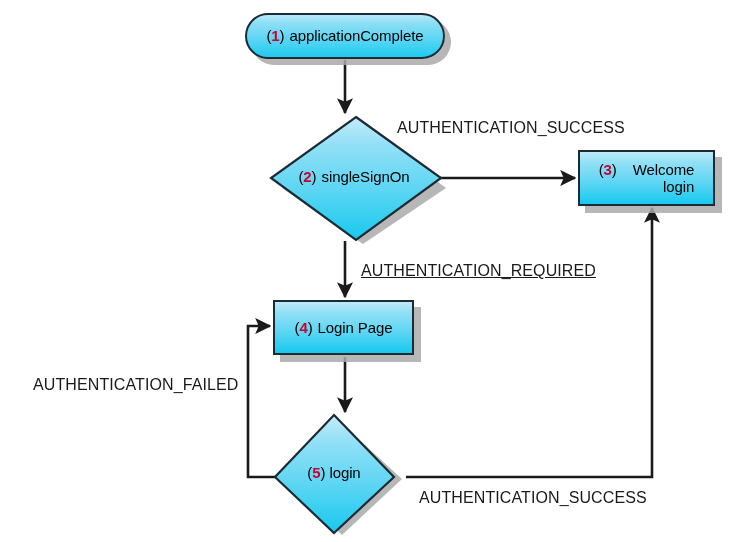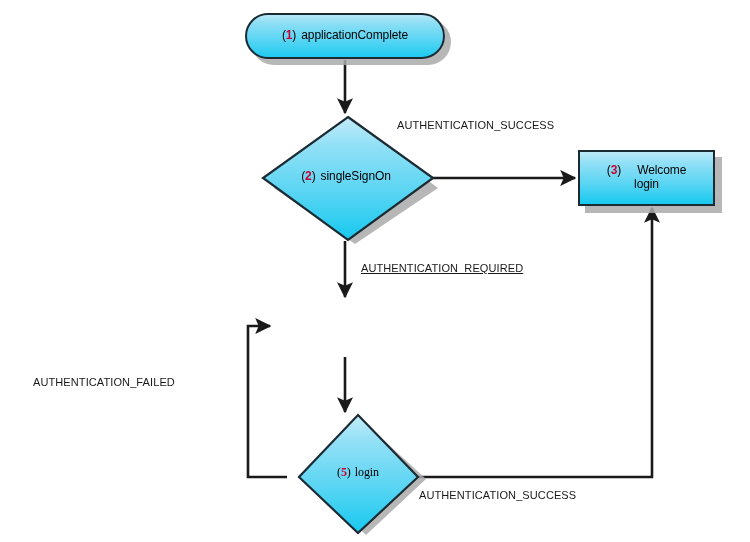--- a/index.html
+++ b/index.html
@@ -30,30 +30,31 @@
     box-shadow:7px 7px 0 0 rgba(170,170,170,0.85);
   }
   
   .diamond{display:block;}
   .diamond .dlabel{
     position:absolute;left:0;top:0;width:100%;height:100%;
     display:flex;align-items:center;justify-content:center;
   }
 
   .nlabel{
-    font-size:12px;color:#000000;line-height:1.15;white-space:nowrap;
+    font-size:15px;color:#000000;line-height:1.15;white-space:nowrap;
     letter-spacing:-0.1px;
+    text-align:right;
   }
   .nlabel.wrap{white-space:normal;}
   .num{color:#cc0033;font-weight:bold;}
   .paren{color:#000;}
 
   .edge-label{
     position:absolute;
-    font-size:11px;
+    font-size:16px;
     color:#1a1a1a;
     white-space:nowrap;
     letter-spacing:0.1px;
   }
 </style>
 </head>
 <body>
 
 <div id="canvas">
 
@@ -74,21 +75,21 @@
 
     <path d="M 287,477 L 248,477 L 248,326 L 270,326" stroke="#1a1a1a" stroke-width="2.6" fill="none" stroke-linejoin="miter" marker-end="url(#arrow)"></path>
 
     <path d="M 406,477 L 652,477 L 652,208" stroke="#1a1a1a" stroke-width="2.6" fill="none" stroke-linejoin="miter" marker-end="url(#arrow)"></path>
   </svg>
 
   <div class="node stadium" style="left:245px;top:13px;width:200px;height:46px;">
     <span class="nlabel"><span class="paren">(</span><span class="num">1</span><span class="paren">)</span><span style="margin-left:5px;">applicationComplete</span></span>
   </div>
 
-  <div class="node diamond" style="left:260px;top:114px;width:178px;height:130px;">
+  <div class="node diamond" style="left:268px;top:114px;width:178px;height:130px;">
     <svg width="178" height="130" viewBox="0 0 178 130">
       <defs>
         <linearGradient id="g2" x1="0" y1="0" x2="0" y2="1">
           <stop offset="0%" stop-color="#c3ecfa"></stop>
           <stop offset="22%" stop-color="#93e0f6"></stop>
           <stop offset="60%" stop-color="#5bd5f3"></stop>
           <stop offset="100%" stop-color="#17c9ef"></stop>
         </linearGradient>
       </defs>
       <path d="M 95,12 L 178,74 L 95,130 L 14,74 z" fill="#aaaaaa" opacity="0.85"></path>
@@ -96,22 +97,25 @@
     </svg>
     <div class="dlabel" style="left:-3px;top:-2px;">
       <span class="nlabel"><span class="paren">(</span><span class="num">2</span><span class="paren">)</span><span style="margin-left:5px;">singleSignOn</span></span>
     </div>
   </div>
 
   <div class="node rect" style="left:578px;top:150px;width:137px;height:56px;">
     <span class="nlabel wrap"><span class="paren">(</span><span class="num">3</span><span class="paren">)</span><span style="margin-left:16px;">Welcome</span><br><span>login</span></span>
   </div>
 
+  <div class="node rect" style="left:273px;top:300px;width:141px;height:55px;">
+    <span class="nlabel"><span class="paren">(</span><span class="num">4</span><span class="paren">)</span><span style="margin-left:5px;">Login Page</span></span>
+  </div>
 
-  <div class="node diamond" style="left:296px;top:413px;width:130px;height:122px;font-family:Liberation Serif, serif;">
+  <div class="node diamond" style="left:272px;top:413px;width:130px;height:122px;">
     <svg width="130" height="122" viewBox="0 0 130 122">
       <defs>
         <linearGradient id="g5" x1="0" y1="0" x2="0" y2="1">
           <stop offset="0%" stop-color="#c3ecfa"></stop>
           <stop offset="22%" stop-color="#93e0f6"></stop>
           <stop offset="60%" stop-color="#5bd5f3"></stop>
           <stop offset="100%" stop-color="#17c9ef"></stop>
         </linearGradient>
       </defs>
       <path d="M 70,11 L 130,66 L 70,122 L 12,66 z" fill="#aaaaaa" opacity="0.85"></path>

